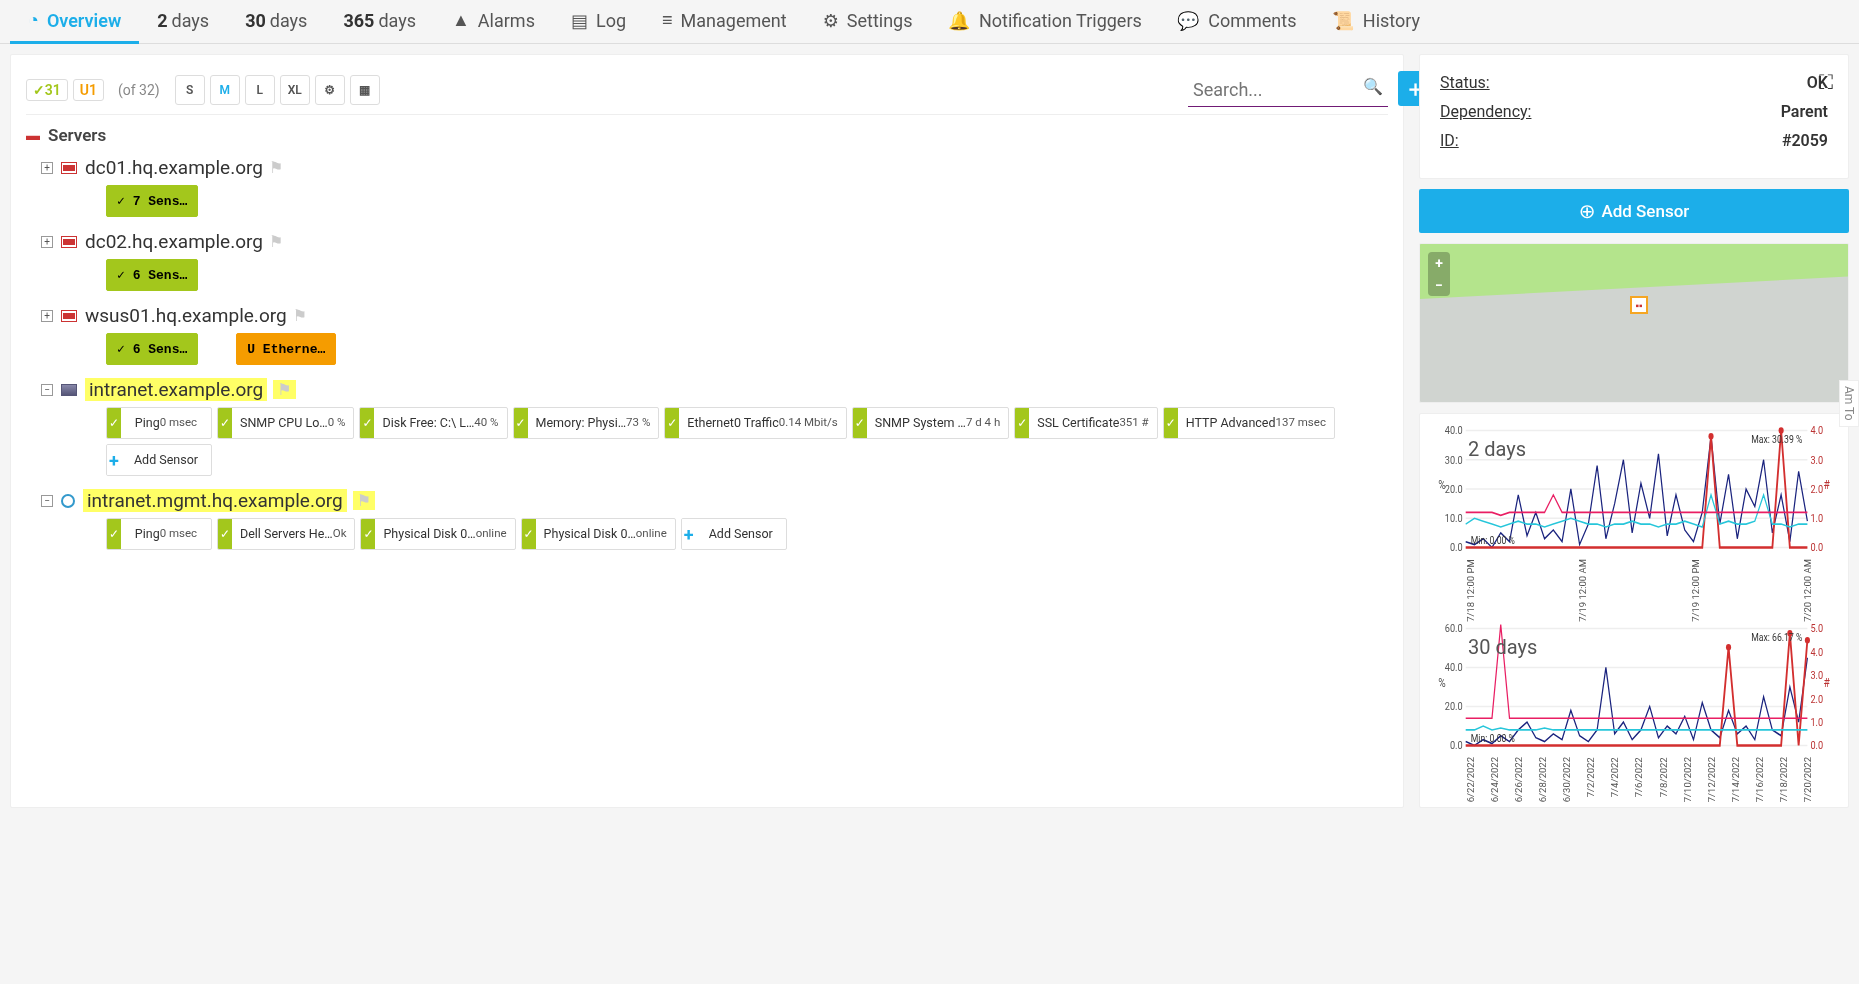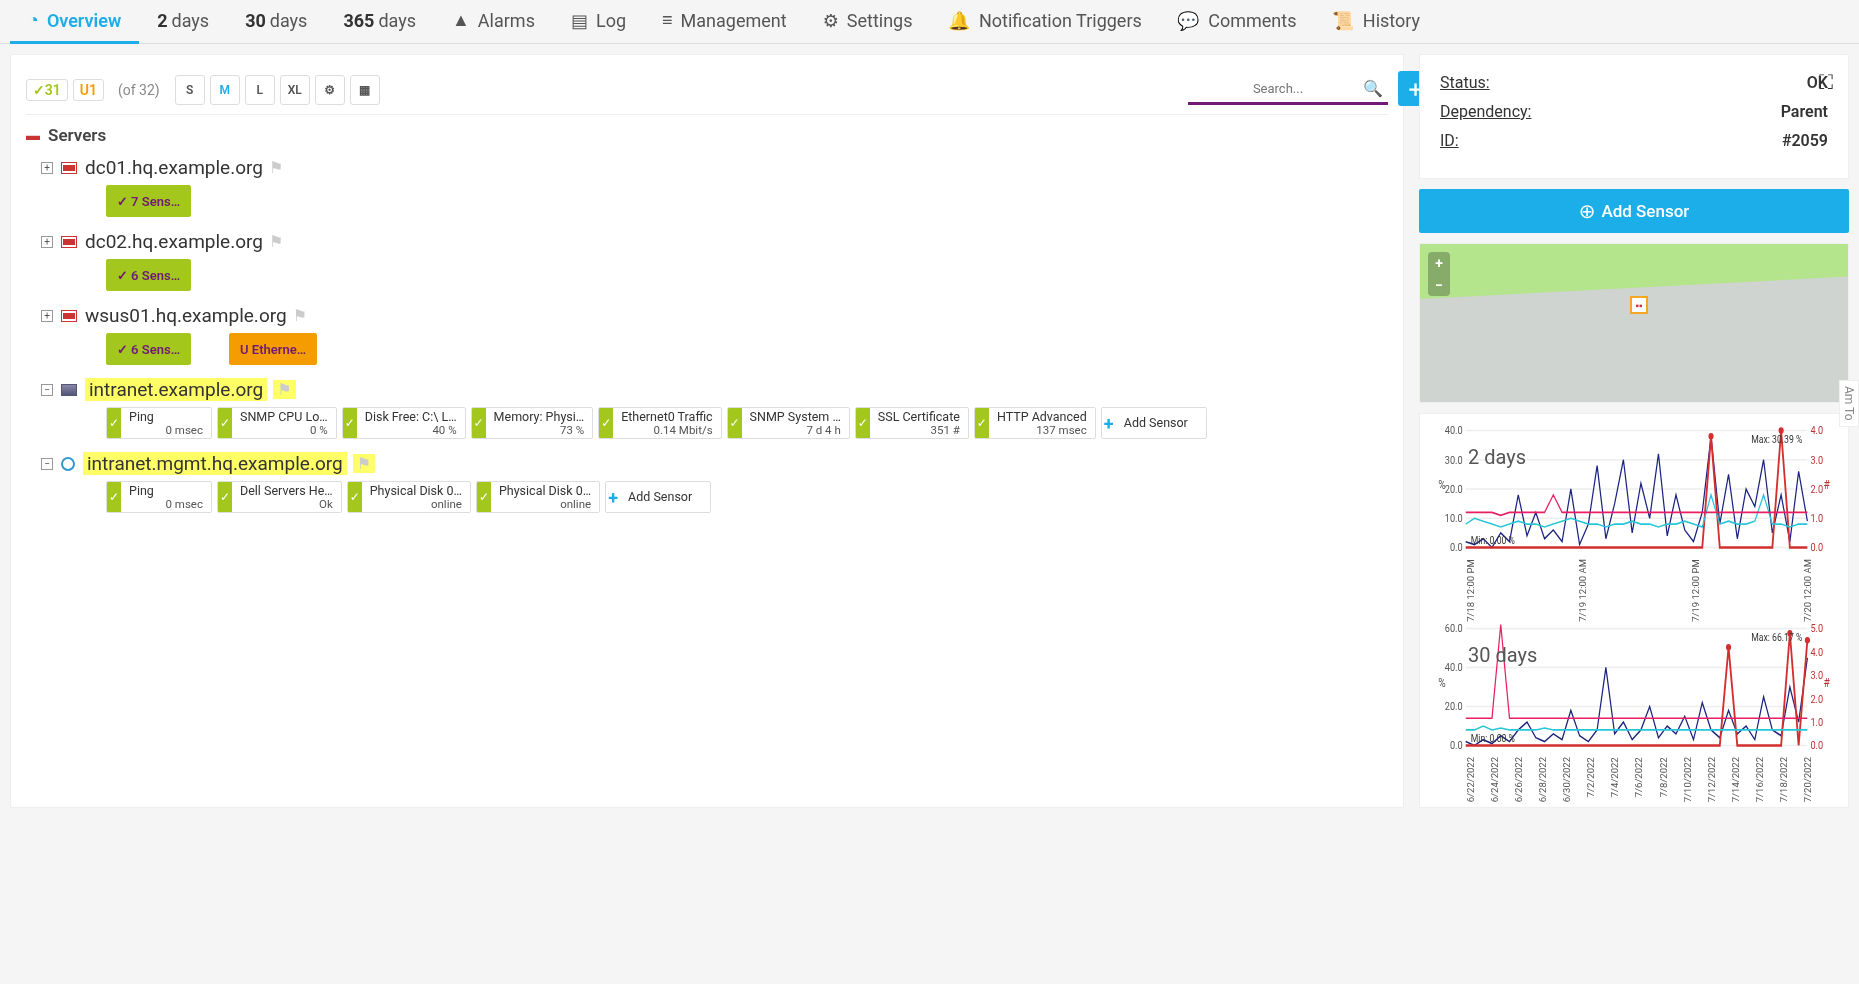--- a/index.html
+++ b/index.html
@@ -14,21 +14,21 @@
 .right-panel { width: 430px; display: flex; flex-direction: column; gap: 10px;}
 .toolbar-row { display:flex; align-items:center; height:50px; border-bottom:1px solid #eee; margin-bottom:10px; position:relative;}
 .status-badge { display:flex; align-items:center; padding:2px 6px; border:1px solid #ddd; border-radius:3px; margin-right:5px; font-weight:600;}
 .status-badge.ok { color:#a3c71c;}
 .status-badge.unusual { color:#f59c00;}
 .of-count{ color:#888; margin-left:9px;}
 .size-btns{ display:flex; margin-left:15px; gap:5px;}
 .size-btn{ border:1px solid #ddd; background:#fff; width:30px; height:30px; border-radius:3px; display:flex;align-items:center;justify-content:center; font-size:12px; font-weight:600; color:#555; cursor:pointer;}
 .size-btn.active{ color:#1caee9;}
 .search-wrap{ margin-left:auto; position:relative; width:200px;}
-.search-input{ width:100%; border:none; border-bottom:3px solid #701a75; outline:none; padding:6px 25px 6px 5px; font-size:13px;text-align:center;}
+.search-input{ width:100%; border:none; border-bottom:1px solid #701a75; outline:none; padding:6px 25px 6px 5px; font-size:18px;}
 .search-icon{ position:absolute; right:5px; top:4px; color:#888; font-size:16px;}
 .add-fab{ position:absolute; right:-45px; top:6px; width:35px; height:35px; background:#1caee9; color:#fff; display:flex; align-items:center; justify-content:center; border-radius:3px; font-size:22px; font-weight:bold; cursor:pointer;}
 .tree-root-label{ display:flex; align-items:center; font-weight:600; font-size:17px; color:#444; margin-bottom:8px;}
 .tree-root-label .root-icon{ color:#c33; margin-right:8px; font-size:14px;}
 .device{ margin-left:15px; margin-bottom:10px;}
 .device-header{ display:flex; align-items:center; padding:3px 0;}
 .expand-toggle{ width:12px; height:12px; border:1px solid #999; display:inline-flex; align-items:center; justify-content:center; font-size:10px; line-height:1; margin-right:8px; cursor:pointer; color:#555;}
 .dev-icon{ width:16px; height:12px; border:1px solid #c33; display:inline-block; margin-right:8px; position:relative;}
 .dev-icon::after{content:""; position:absolute; left:1px; top:2px; right:1px; bottom:2px; background:#c33;}
 .dev-icon.win{ border-color:#557; background:linear-gradient(#88a,#557);}
@@ -36,43 +36,43 @@
 .dev-icon.dell{ border:2px solid #3399cc; border-radius:50%; width:14px; height:14px; background:none;}
 .dev-icon.dell::after{display:none;}
 .device-name{ font-size:19px; color:#333; margin-right:6px;}
 .device-name.highlight{ background:#ffff66; padding:0 4px;}
 .flag-icon{ color:#ccc; font-size:16px; cursor:pointer;}
 .flag-icon.highlight{ background:#ffff66; padding:0 4px;}
 .sensor-row{ margin-left:65px; display:flex; flex-wrap:wrap; gap:5px; margin-top:3px;}
 .sensor-pill{ display:flex; align-items:center; height:32px; border:1px solid #ddd; border-radius:2px; overflow:hidden; font-size:13px;}
 .sensor-pill .indicator{ width:14px; height:100%; display:flex; align-items:center; justify-content:center; color:#fff; font-size:12px;}
 .indicator.ok{ background:#a3c71c;}
-.sensor-pill .content{ padding:0 8px; min-width:90px; display:flex; flex-direction:column; justify-content:center; line-height:1.1;}
+.sensor-pill .content{ padding:0 8px; min-width:90px; display:flex; justify-content:center; line-height:1.1;}
 .sensor-pill .content .name{ font-size:12.5px; color:#333; white-space:nowrap; overflow:hidden; text-overflow:ellipsis; max-width:100px;}
 .sensor-pill .content .value{ font-size:11.5px; color:#555; text-align:right;}
-.sensor-pill.summary{ background:#a3c71c; color:#701a75; border-color:#a3c71c; font-weight:600; padding:0 10px;}
+.sensor-pill.summary{ background:#a3c71c; color:#000000; border-color:#a3c71c; font-weight:600; padding:0 10px;font-family:Liberation Mono, monospace;}
 .sensor-pill.summary.unusual{ background:#f59c00; border-color:#f59c00;margin-left:33px;}
 .sensor-pill.add-sensor .indicator{ background:#fff; color:#1caee9; font-weight:bold; font-size:18px;}
 .sensor-pill.add-sensor{ color:#555;}
 
 .info-card{ background:#fff; border:1px solid #eee; border-radius:2px; padding:18px 20px; position:relative;}
 .info-row{ display:flex; justify-content:space-between; margin-bottom:10px; font-size:16px;}
 .info-row .k{ color:#333;text-decoration:underline;}
 .info-row .v{ font-weight:600;}
 .qr-icon{ position:absolute; right:15px; top:15px; color:#333; font-size:20px;}
 .add-sensor-btn{ background:#1caee9; color:#fff; text-align:center; padding:10px; font-size:17px; font-weight:500; border-radius:2px; cursor:pointer; display:flex; align-items:center; justify-content:center;}
 .add-sensor-btn::before{content:"⊕"; margin-right:6px; font-size:20px;}
 .map-card{ background:#d0d4d0; height:160px; border:1px solid #eee; position:relative; border-radius:2px; overflow:hidden;}
 .map-green{ position:absolute; left:0; top:0; right:0; height:55px; background:#b4e48c; transform:skewY(-3deg); transform-origin:left;}
 .map-zoom{ position:absolute; left:8px; top:8px; background:rgba(0,0,0,0.25); border-radius:4px; overflow:hidden;}
 .map-zoom div{ width:22px; height:22px; color:#fff; display:flex; align-items:center; justify-content:center; cursor:pointer; font-weight:bold;}
 .map-marker{ position:absolute; left:210px; top:52px; width:18px; height:18px; background:#fff; border:2px solid #f5a623; display:flex; align-items:center; justify-content:center; font-size:10px; color:#c33;}
 .chart-card{ background:#fff; border:1px solid #eee; border-radius:2px; padding:10px 10px 5px 10px;}
 .chart-wrap{ position:relative; height:130px; margin-bottom:5px;}
-.chart-title{ position:absolute; left:38px; top:21px; font-size:20px; color:#555; z-index:2;}
+.chart-title{ position:absolute; left:38px; top:13px; font-size:20px; color:#555; z-index:2;}
 svg.chart-svg{ width:100%; height:100%;}
 .chart-xlabels{ display:flex; justify-content:space-between; padding-left:35px; padding-right:25px;}
 .chart-xlabels span{ font-size:9.5px; color:#555; writing-mode:vertical-rl; transform:rotate(180deg); text-align:right; white-space:nowrap;}
 .side-scroll-hint{ position:fixed; right:0; top:380px; writing-mode:vertical-rl; font-size:12px; color:#888; background:#fff; padding:5px 2px; border:1px solid #eee;}
 </style>
 </head>
 <body>
 
 <div class="tabs">
   <div class="tab active">

